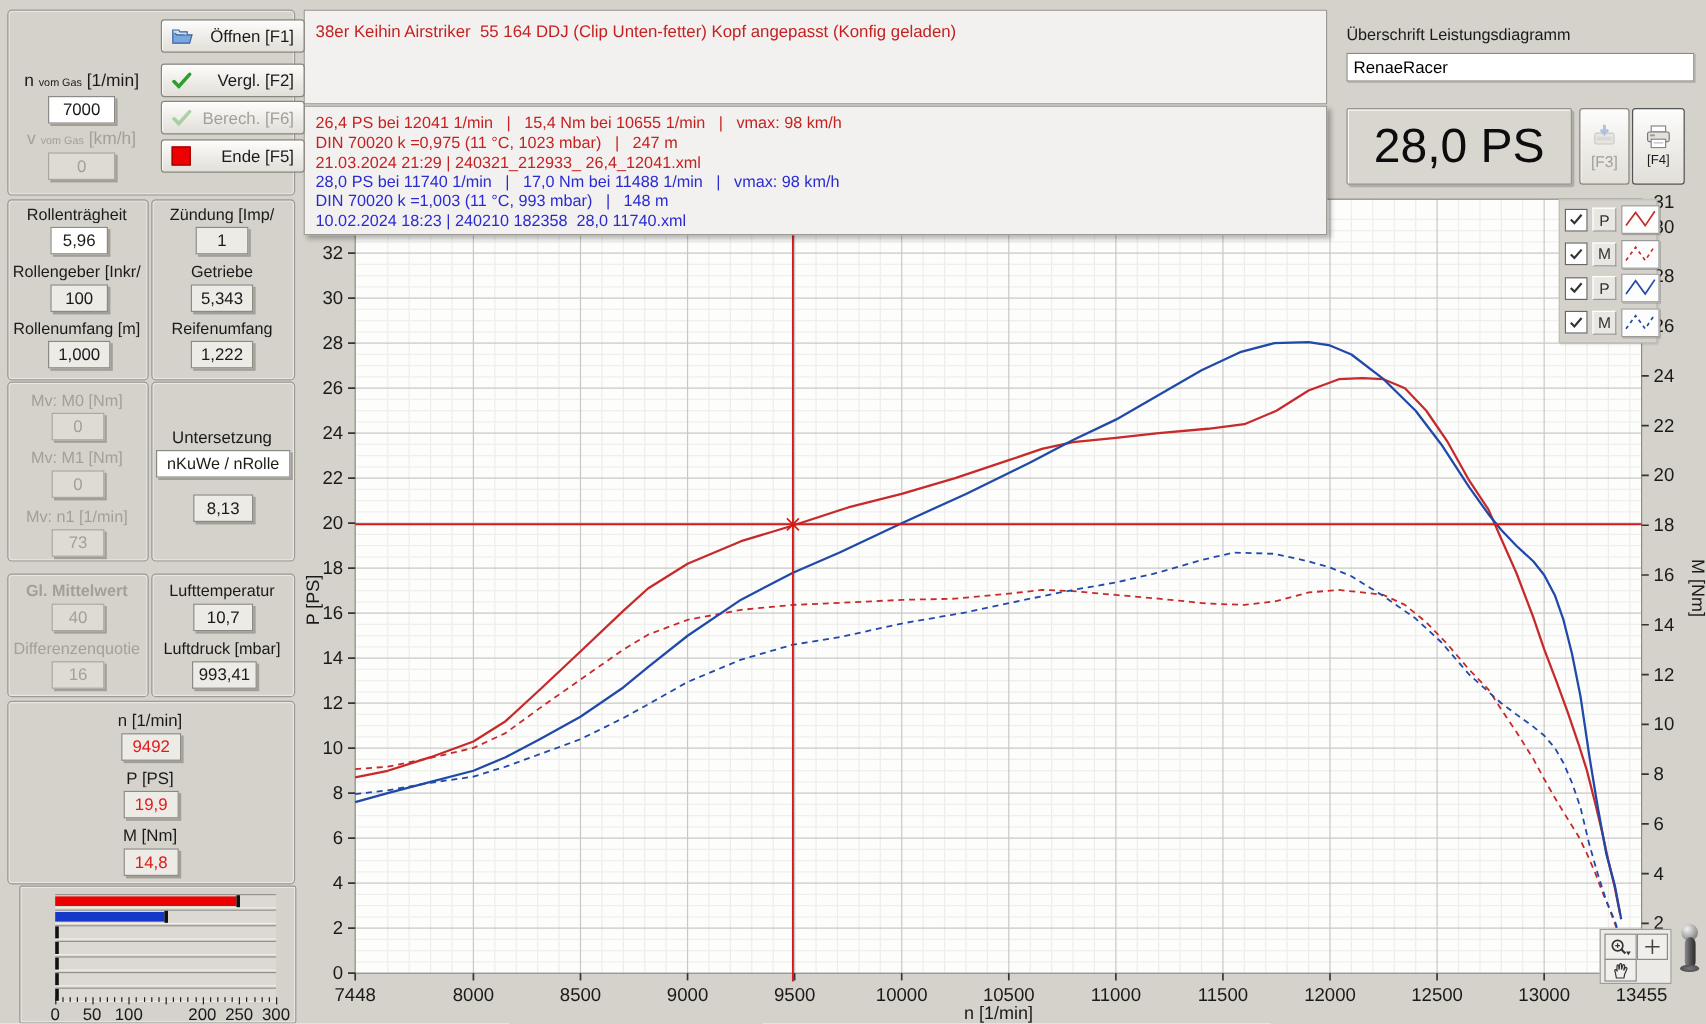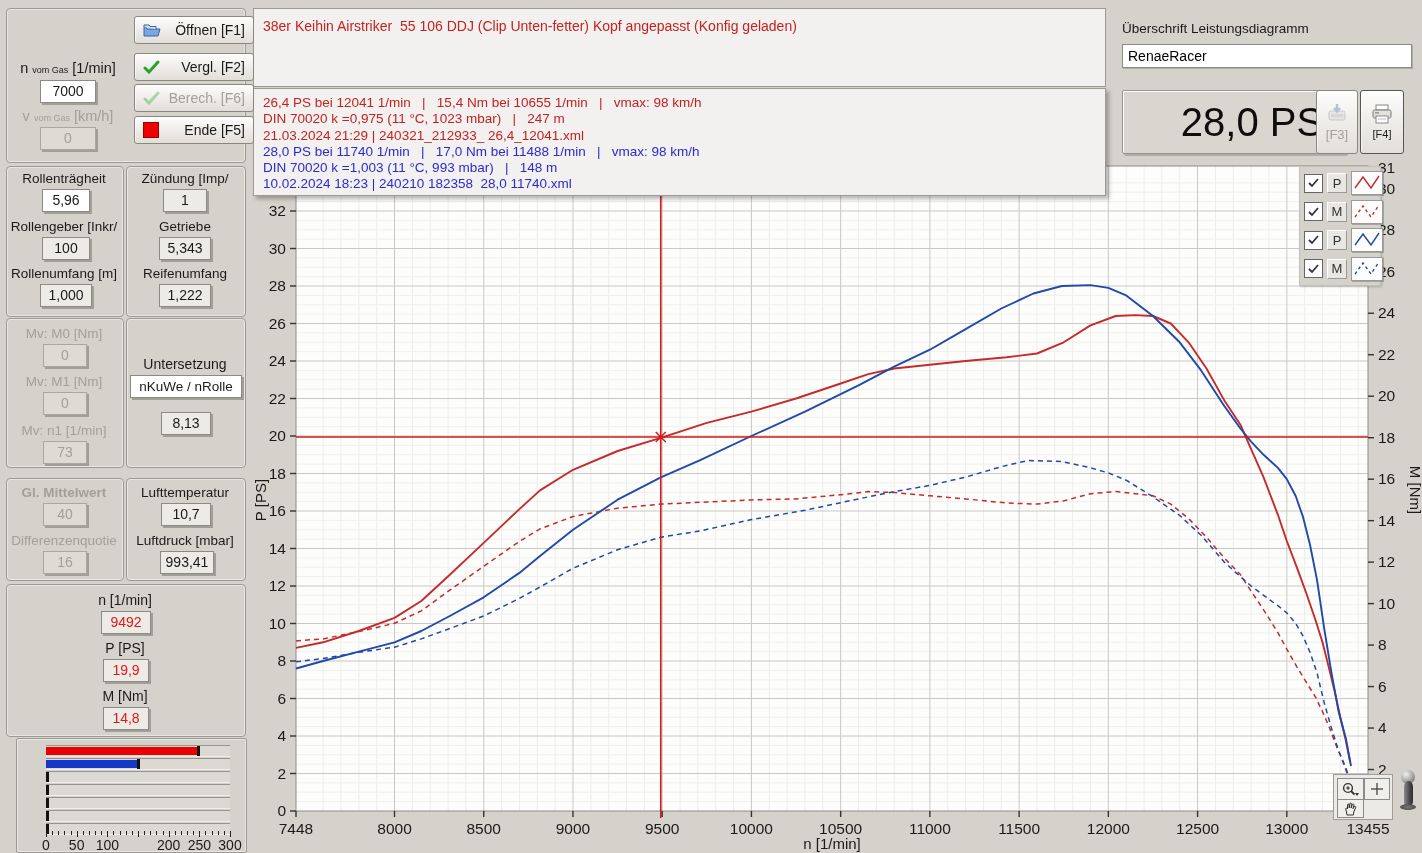--- a/index.html
+++ b/index.html
@@ -355,40 +355,40 @@
 <div class="abs" style="left:1398px;top:770px;width:20px;height:46px;">
   <div class="abs" style="left:3px;top:0;width:14px;height:14px;border-radius:50%;
        background:radial-gradient(circle at 35% 30%, #f2f2f2, #9a9a9a 60%, #5c5c5c);"></div>
   <div class="abs" style="left:5.5px;top:11px;width:9px;height:26px;border-radius:4px/6px;
        background:linear-gradient(90deg,#8a8a8a,#4a4a4a 60%,#2e2e2e);"></div>
   <div class="abs" style="left:2px;top:34px;width:16px;height:6px;border-radius:50%;
        background:radial-gradient(#777,#3f3f3f);"></div>
 </div>
 
 <div class="txtbox" style="left:253px;top:8px;width:851px;height:77px;">
-  <div class="statline red" style="margin-top:9px;font-size:14px;">38er Keihin Airstriker  55 106 DDJ (Clip Unten-fetter) Kopf angepasst (Konfig geladen)</div>
+  <div class="statline red" style="margin-top:9px;font-size:14px;">38er Keihin Airstriker  55 164 DDJ (Clip Unten-fetter) Kopf angepasst (Konfig geladen)</div>
 </div>
 
 <div class="txtbox" style="left:253px;top:88px;width:851px;height:106px;box-shadow:3px 3px 4px rgba(0,0,0,.28);">
   <div style="margin-top:6px;">
     <div class="statline red">26,4 PS bei 12041 1/min   |   15,4 Nm bei 10655 1/min   |   vmax: 98 km/h</div>
     <div class="statline red">DIN 70020 k =0,975 (11 °C, 1023 mbar)   |   247 m</div>
     <div class="statline red">21.03.2024 21:29 | 240321_212933_ 26,4_12041.xml</div>
     <div class="statline blue">28,0 PS bei 11740 1/min   |   17,0 Nm bei 11488 1/min   |   vmax: 98 km/h</div>
     <div class="statline blue">DIN 70020 k =1,003 (11 °C, 993 mbar)   |   148 m</div>
     <div class="statline blue">10.02.2024 18:23 | 240210 182358  28,0 11740.xml</div>
   </div>
 </div>
 
 <div class="abs" style="left:1122px;top:21px;font-size:13.5px;">Überschrift Leistungsdiagramm</div>
 <input class="abs" style="left: 1122px; top: 44px; width: 278px; height: 22px; background: rgb(255, 255, 255); border: 1px solid rgb(140, 138, 132); font-size: 14px; font-family: &quot;Liberation Sans&quot;, sans-serif; padding: 0px 5px; box-shadow: rgba(120, 117, 110, 0.4) 1px 1px 0px;" value="RenaeRacer">
 
 <div class="abs" style="left:1122px;top:90px;width:186px;height:62px;background:#d9d6d0;border:1px solid #97948e;
             border-radius:2px;box-shadow:inset 1px 1px 0 #fff, 2px 2px 0 rgba(120,117,110,.4);
-            display:flex;align-items:center;justify-content:center;padding-left:36px;">
+            display:flex;align-items:center;justify-content:center;">
   <span style="font-size:40px;color:#0d0d0d;">28,0 PS</span>
 </div>
 
 <div class="btn" style="left:1316px;top:90px;width:40px;height:62px;flex-direction:column;justify-content:center;gap:4px;padding:0;">
   <svg width="22" height="20" viewBox="0 0 22 20" style="opacity:.45;">
     <rect x="3" y="8" width="16" height="9" rx="1.5" fill="#d8d8d4" stroke="#999"></rect>
     <rect x="5" y="11" width="12" height="3" fill="#bbb"></rect>
     <path d="M11 1 L11 8 M8 5 L11 8.5 L14 5" stroke="#5b84c4" stroke-width="2.4" fill="none"></path>
   </svg>
   <span class="dis" style="font-size:13px;">[F3]</span>

